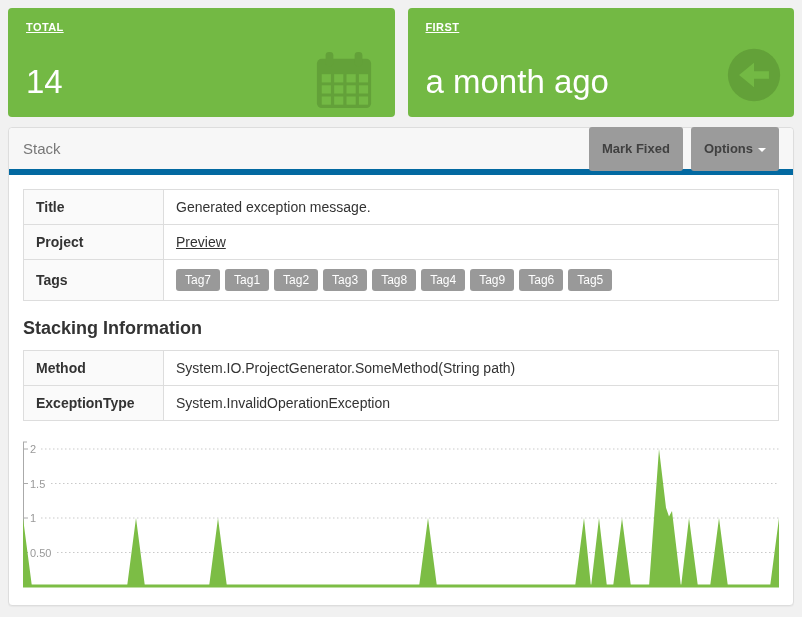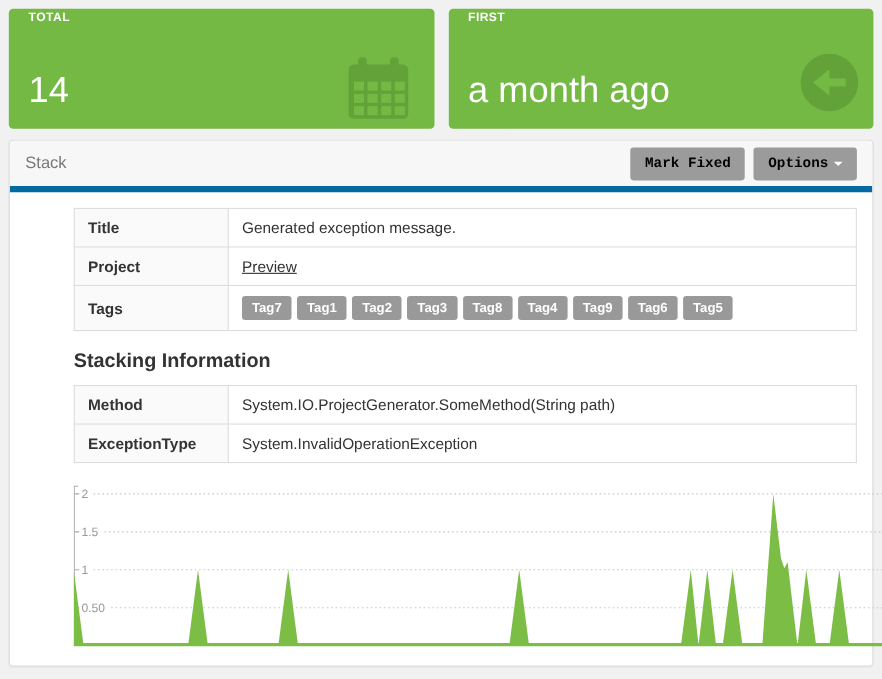--- a/index.html
+++ b/index.html
@@ -13,22 +13,22 @@
   .page { padding:8px; }
 
   
   .cards { display:flex; gap:13px; }
   .card {
     position:relative; flex:1; height:109px;
     background:#73b944; border-radius:4px;
     color:#fff; cursor:pointer;
   }
   .card-label {
-    position:absolute; top:2px; left:18px;
-    font-size:11px; font-weight:700; letter-spacing:.4px;
+    position:absolute; top:13px; left:18px;
+    font-size:11px; font-weight:700; letter-spacing:.4px;text-decoration:underline;
   }
   .card-value {
     position:absolute; bottom:16px; left:18px;
     font-size:33px; font-weight:400; white-space:nowrap;
   }
   .card-icon { position:absolute; }
   .card-icon.cal { right:20px; top:42px; width:62px; height:60px; }
   .card-icon.circ { right:12px; bottom:14px; width:56px; height:56px; }
 
   
@@ -38,45 +38,45 @@
     box-shadow:0 1px 1px rgba(0,0,0,.04);
   }
   .panel-header {
     height:47px; display:flex; align-items:center; justify-content:space-between;
     background:#f7f7f7; border-bottom:6px solid #0369a1;
     border-radius:4px 4px 0 0; padding:0 14px;
   }
   .panel-title { font-size:15px; color:#777; }
   .header-buttons { display:flex; gap:8px; }
   .btn {
-    background:#9b9b9b; color:#000000; border:none; border-radius:3px;
-    font-family:Liberation Mono, monospace; font-size:13px; font-weight:600;
-    padding:7px 13px; line-height:1; height:30px; cursor:pointer;
+    background:#9b9b9b; color:#404040; border:none; border-radius:3px;
+    font-family:Liberation Sans, sans-serif; font-size:13px; font-weight:600;
+    padding:7px 13px; line-height:1; height:44px; cursor:pointer;
   }
   .caret {
     display:inline-block; margin-left:5px; vertical-align:middle;
     border-left:4px solid transparent; border-right:4px solid transparent;
     border-top:4px solid #fff;
   }
 
-  .panel-body { padding:14px;margin-left:44px; }
+  .panel-body { padding:14px; }
 
   
   table.kv { width:100%; border-collapse:collapse; }
   table.kv td {
     border:1px solid #ddd; font-size:14px; padding:9px 12px; vertical-align:middle;
   }
   table.kv td.k {
     width:140px; font-weight:700; background:#fafafa; color:#333;
   }
   td.tags-cell { padding:6px 12px; }
   .tag {
     display:inline-block; margin-right:5px;
     background:#999; color:#fff; border-radius:3px;
-    font-size:12px; font-weight:700; padding:5px 9px; line-height:1;
+    font-size:12px; font-weight:400; padding:5px 9px; line-height:1;
   }
   a.project-link { color:#333; text-decoration:underline; }
 
   .section-heading {
     font-size:18px; font-weight:600; color:#333;
     margin:17px 0 11px 0;
   }
 
   
   .chart-wrap { margin-top:18px; }

